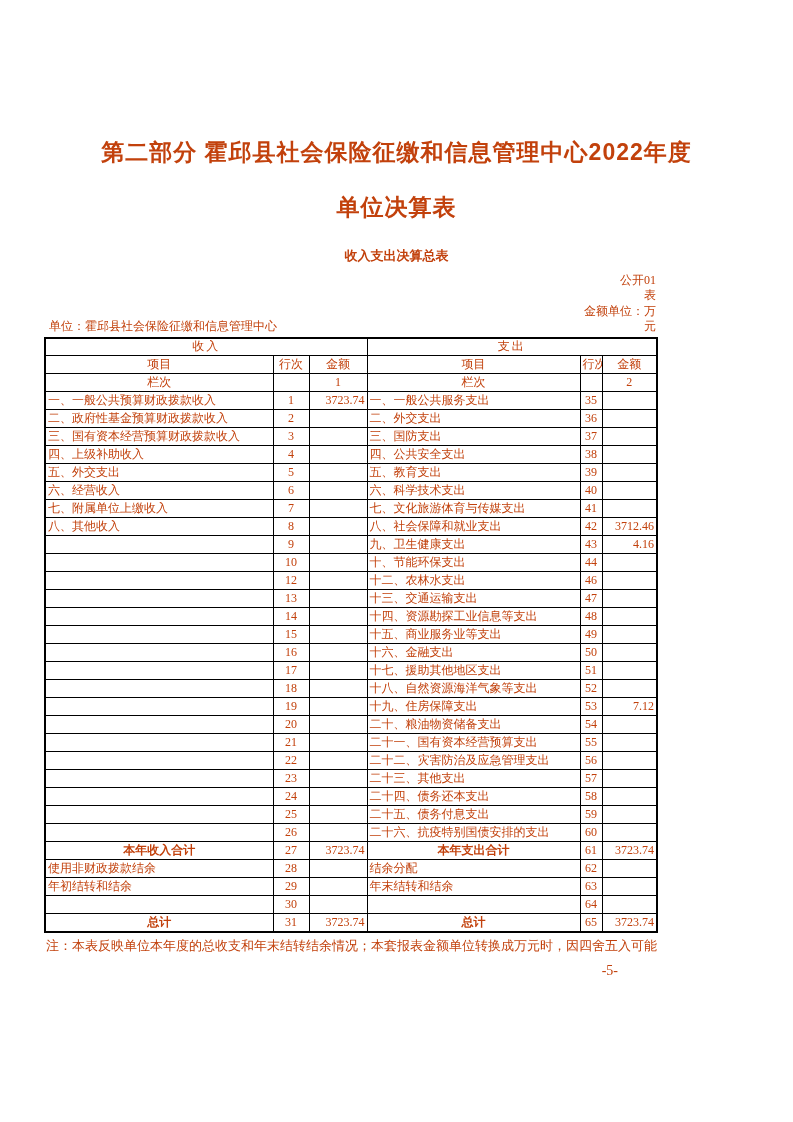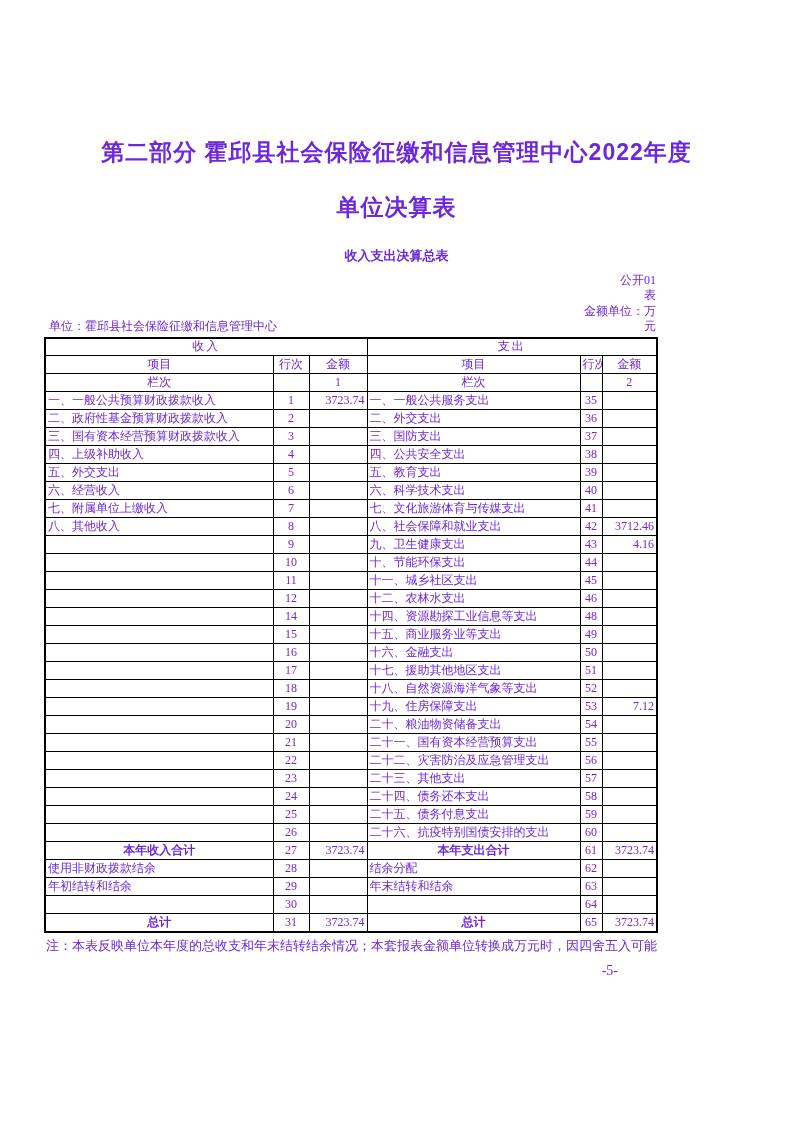--- a/index.html
+++ b/index.html
@@ -1,19 +1,19 @@
 <!DOCTYPE html>
 <html><head>
 <meta charset="utf-8">
 <style>
   * { box-sizing: border-box; }
   html, body { margin: 0; padding: 0; background: #ffffff; }
   .page {
     width: 793px; height: 1122px; background: #ffffff; position: relative;
-    font-family: "Liberation Serif", "DejaVu Serif", serif; color: #6d28d9;
+    font-family: "Liberation Serif", "DejaVu Serif", serif; color: #c2410c;
     overflow: hidden;
   }
   .content { width: 612px; margin-left: 44px; }
 
   .doc-title {
     font-family: "Liberation Sans", "DejaVu Sans", sans-serif;
     font-weight: bold; text-align: center; font-size: 23px; line-height: 1.1;
     letter-spacing: 1px;
   }
   .title1 { padding-top: 140px; }
@@ -175,32 +175,32 @@
           <tr>
             <td class="item"></td>
             <td class="lineno">10</td>
             <td class="amount"></td>
             <td class="item">十、节能环保支出</td>
             <td class="lineno">44</td>
             <td class="amount"></td>
           </tr>
           <tr>
             <td class="item"></td>
-            <td class="lineno">11</td>
-            <td class="amount"></td>
-            <td class="item">十一、城乡社区支出</td>
-            <td class="lineno">45</td>
-            <td class="amount"></td>
-          </tr>
-          <tr>
-            <td class="item"></td>
             <td class="lineno">12</td>
             <td class="amount"></td>
             <td class="item">十二、农林水支出</td>
             <td class="lineno">46</td>
+            <td class="amount"></td>
+          </tr>
+          <tr>
+            <td class="item"></td>
+            <td class="lineno">13</td>
+            <td class="amount"></td>
+            <td class="item">十三、交通运输支出</td>
+            <td class="lineno">47</td>
             <td class="amount"></td>
           </tr>
           <tr>
             <td class="item"></td>
             <td class="lineno">14</td>
             <td class="amount"></td>
             <td class="item">十四、资源勘探工业信息等支出</td>
             <td class="lineno">48</td>
             <td class="amount"></td>
           </tr>

